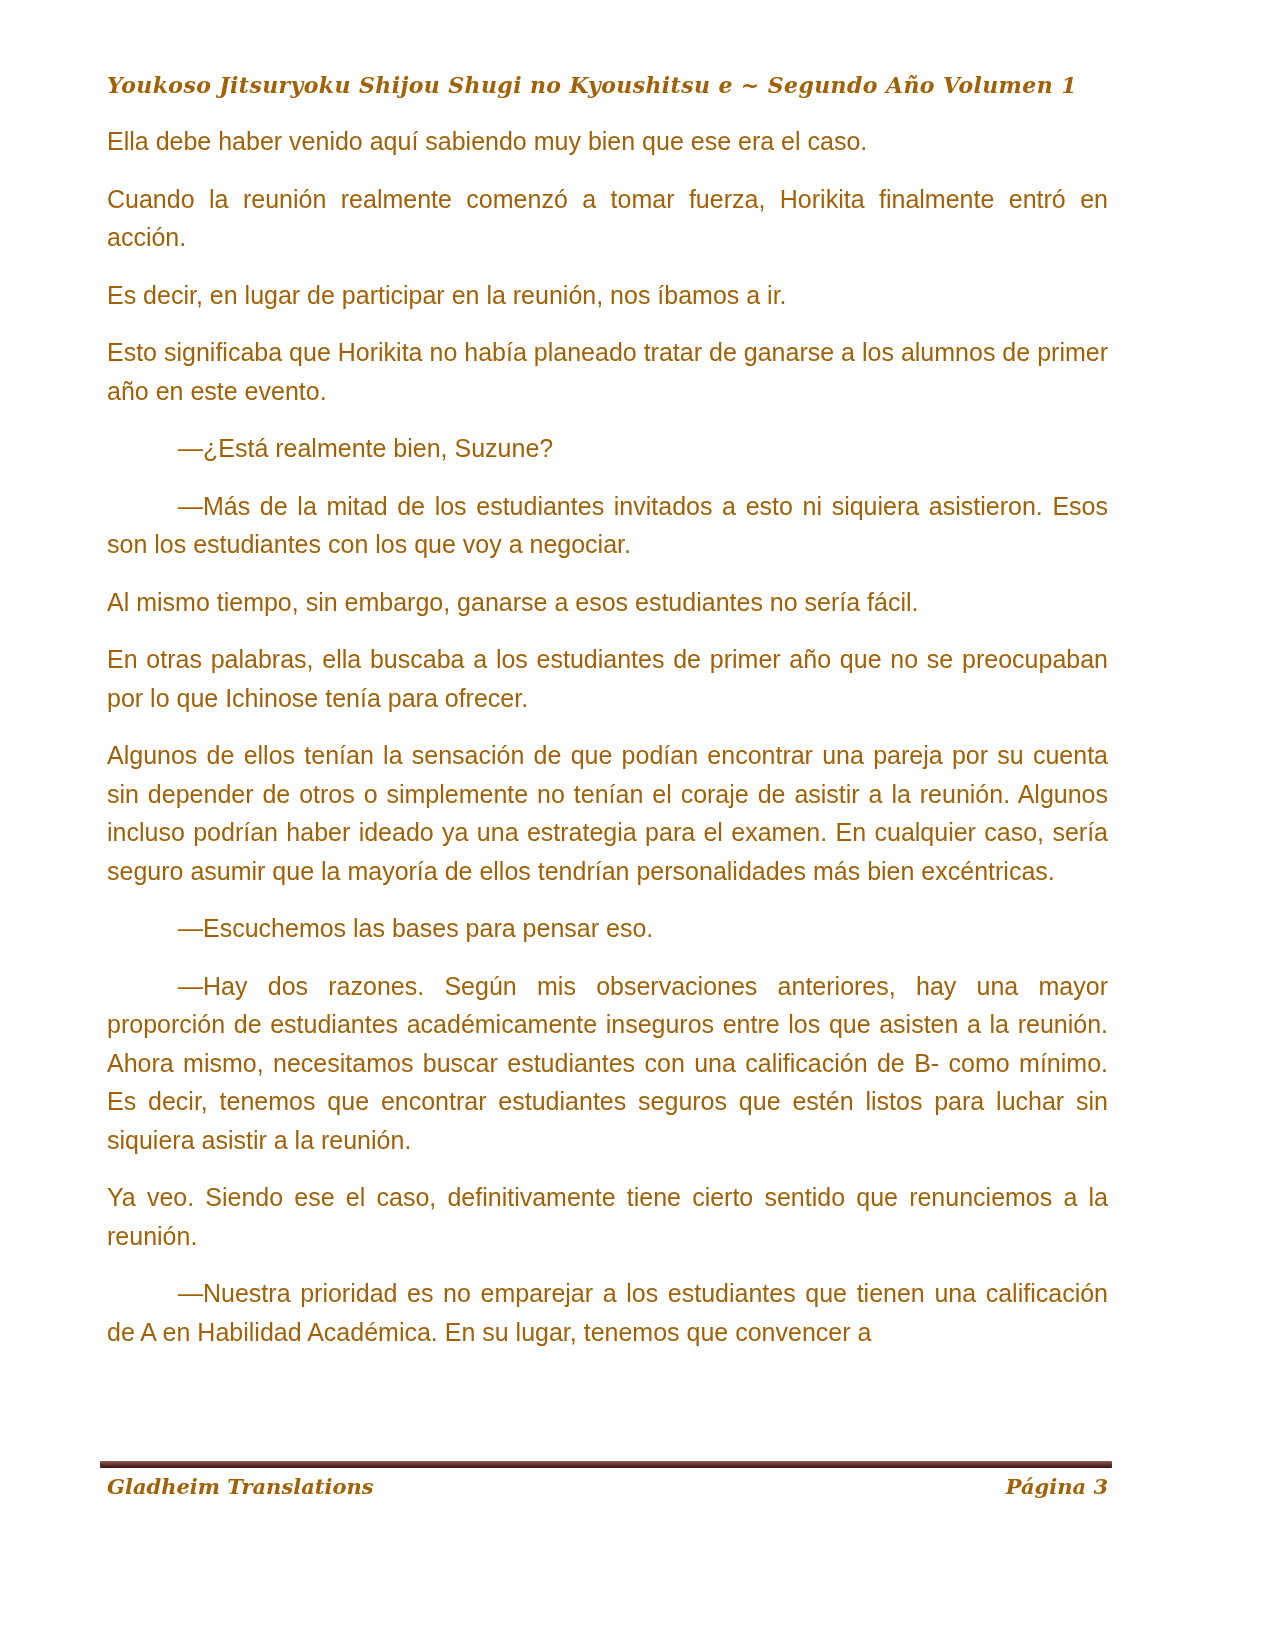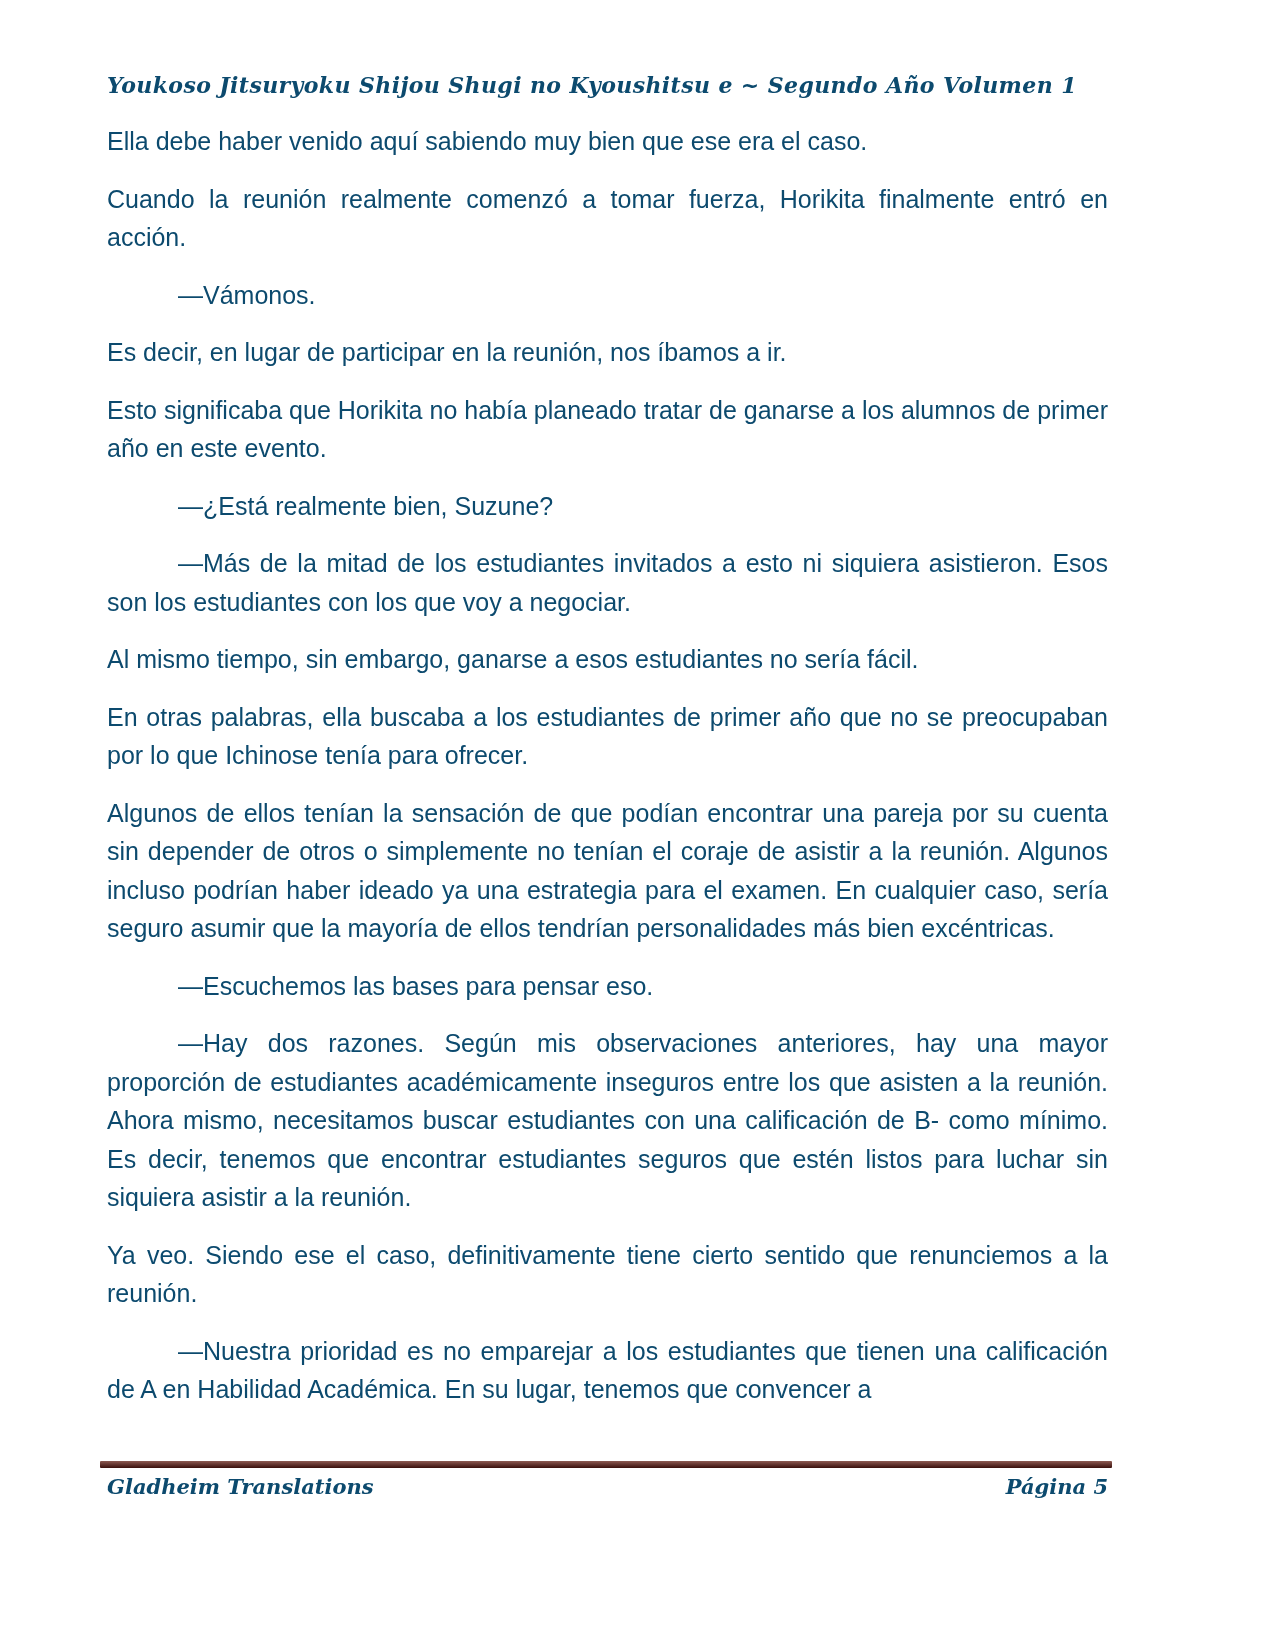--- a/index.html
+++ b/index.html
@@ -3,21 +3,21 @@
 <meta charset="utf-8">
 <style>
   * { margin: 0; padding: 0; box-sizing: border-box; }
   html, body { background: #ffffff; }
   .page {
     position: relative;
     width: 1275px;
     height: 1650px;
     background: #ffffff;
     font-family: "Liberation Sans", sans-serif;
-    color: #0c4a6e;
+    color: #a16207;
     overflow: hidden;
   }
   .page-header {
     position: absolute;
     top: 72px;
     left: 107px;
     width: 1001px;
   }
   .header-title {
     font-family: "DejaVu Serif", serif;
@@ -72,34 +72,33 @@
 <div class="page">
 
   <div class="page-header">
     <div class="header-title">Youkoso Jitsuryoku Shijou Shugi no Kyoushitsu e ~ Segundo Año Volumen 1</div>
   </div>
 
   <div class="document-body">
 
   <p class="para">Ella debe haber venido aquí sabiendo muy bien que ese era el caso.</p>
       <p class="para">Cuando la reunión realmente comenzó a tomar fuerza, Horikita finalmente entró en acción.</p>
-      <p class="para dialogue">—Vámonos.</p>
       <p class="para">Es decir, en lugar de participar en la reunión, nos íbamos a ir.</p>
       <p class="para">Esto significaba que Horikita no había planeado tratar de ganarse a los alumnos de primer año en este evento.</p>
       <p class="para dialogue">—¿Está realmente bien, Suzune?</p>
       <p class="para dialogue">—Más de la mitad de los estudiantes invitados a esto ni siquiera asistieron. Esos son los estudiantes con los que voy a negociar.</p>
       <p class="para">Al mismo tiempo, sin embargo, ganarse a esos estudiantes no sería fácil.</p>
       <p class="para">En otras palabras, ella buscaba a los estudiantes de primer año que no se preocupaban por lo que Ichinose tenía para ofrecer.</p>
       <p class="para">Algunos de ellos tenían la sensación de que podían encontrar una pareja por su cuenta sin depender de otros o simplemente no tenían el coraje de asistir a la reunión. Algunos incluso podrían haber ideado ya una estrategia para el examen. En cualquier caso, sería seguro asumir que la mayoría de ellos tendrían personalidades más bien excéntricas.</p>
       <p class="para dialogue">—Escuchemos las bases para pensar eso.</p>
       <p class="para dialogue">—Hay dos razones. Según mis observaciones anteriores, hay una mayor proporción de estudiantes académicamente inseguros entre los que asisten a la reunión. Ahora mismo, necesitamos buscar estudiantes con una calificación de B- como mínimo. Es decir, tenemos que encontrar estudiantes seguros que estén listos para luchar sin siquiera asistir a la reunión.</p>
       <p class="para">Ya veo. Siendo ese el caso, definitivamente tiene cierto sentido que renunciemos a la reunión.</p>
       <p class="para dialogue">—Nuestra prioridad es no emparejar a los estudiantes que tienen una calificación de A en Habilidad Académica. En su lugar, tenemos que convencer a</p>
     </div>
 
   <div class="footer-divider" style="background: linear-gradient(rgb(141, 90, 82), rgb(58, 15, 12));"></div>
 
   <div class="footer-row">
     <span>Gladheim Translations</span>
-    <span>Página 5</span>
+    <span>Página 3</span>
   </div>
 
 </div>
 
 </body></html>

